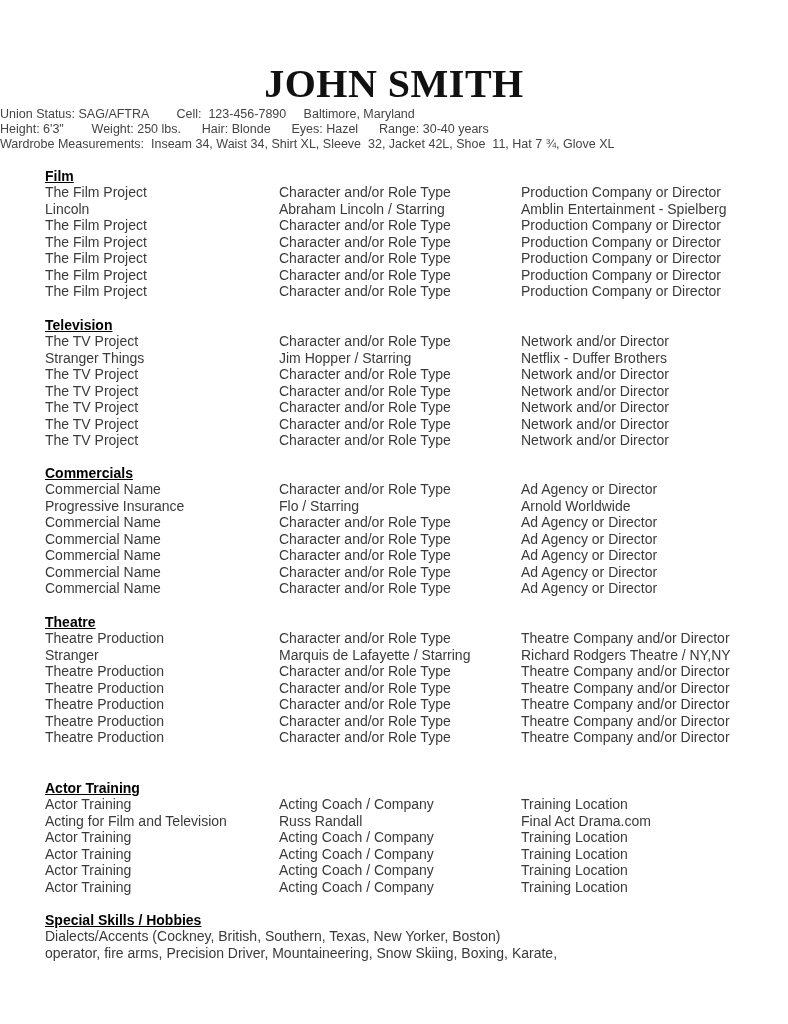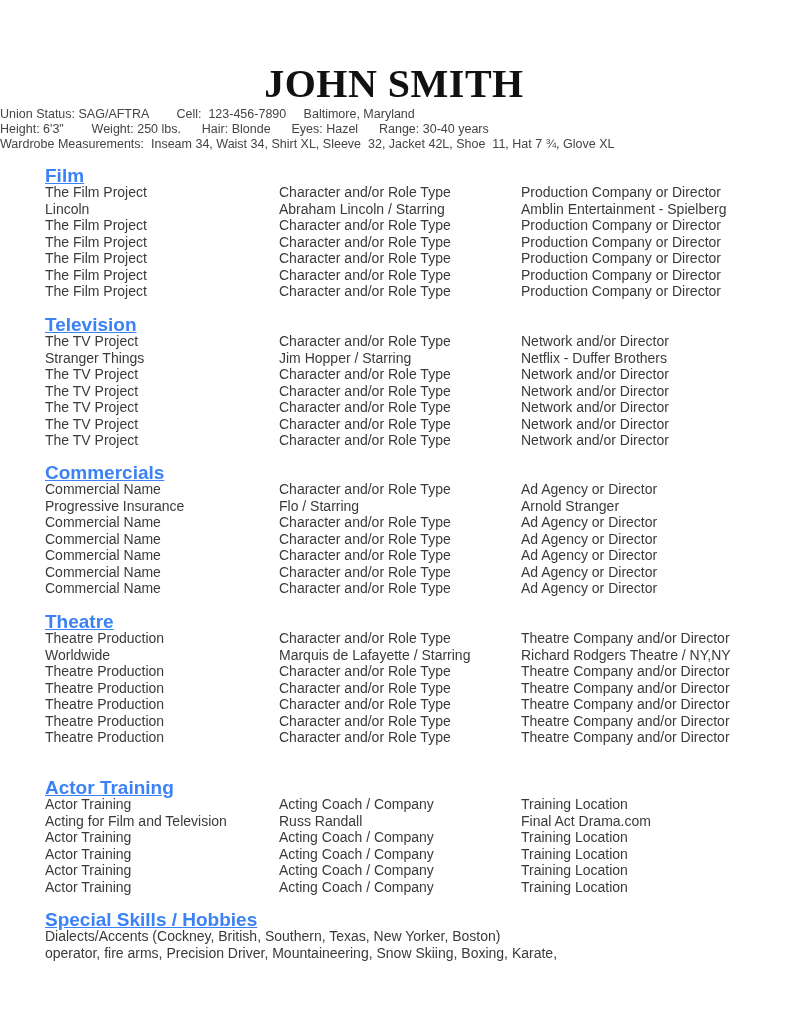--- a/index.html
+++ b/index.html
@@ -8,21 +8,21 @@
     .page { position: absolute; left: 0; top: 0; width: 788px; height: 1024px; }
     .name { position: absolute; top: 62px; left: 0; width: 788px; text-align: center;
       font-family: "Liberation Serif", serif; font-weight: bold; font-size: 40px;
       color: #111111; letter-spacing: 0.5px; line-height: 44px; }
     .info { position: absolute; left: 0; width: 788px; text-align: left;
       font-size: 12.5px; color: #444; line-height: 15px; white-space: pre; }
     .info1 { top: 107px; }
     .info2 { top: 122px; }
     .info3 { top: 137px; }
     .section { position: absolute; left: 45px; width: 720px; }
-    .sec-title { font-weight: bold; font-size: 19px; color: #3b82f6;
+    .sec-title { font-weight: bold; font-size: 14px; color: #000000;
       text-decoration: underline; line-height: 16px; height: 16px; }
     .row { height: 16.5px; line-height: 16.5px; font-size: 14px; position: relative; white-space: nowrap; text-align: center; }
     .c1 { position: absolute; left: 0; }
     .c2 { position: absolute; left: 234px; }
     .c3 { position: absolute; left: 476px; }
     .skills { font-size: 14px; line-height: 17px; width: 700px; color: #3a3a3a; }
   </style>
 </head>
 <body>
 
@@ -112,21 +112,21 @@
       <div class="section" style="top: 465px;">
         <div class="sec-title">Commercials</div>
         <div class="row">
           <span class="c1">Commercial Name</span>
           <span class="c2">Character and/or Role Type</span>
           <span class="c3">Ad Agency or Director</span>
         </div>
         <div class="row">
           <span class="c1">Progressive Insurance</span>
           <span class="c2">Flo / Starring</span>
-          <span class="c3">Arnold Stranger</span>
+          <span class="c3">Arnold Worldwide</span>
         </div>
         <div class="row">
           <span class="c1">Commercial Name</span>
           <span class="c2">Character and/or Role Type</span>
           <span class="c3">Ad Agency or Director</span>
         </div>
         <div class="row">
           <span class="c1">Commercial Name</span>
           <span class="c2">Character and/or Role Type</span>
           <span class="c3">Ad Agency or Director</span>
@@ -148,21 +148,21 @@
         </div>
       </div>
       <div class="section" style="top: 614px;">
         <div class="sec-title">Theatre</div>
         <div class="row">
           <span class="c1">Theatre Production</span>
           <span class="c2">Character and/or Role Type</span>
           <span class="c3">Theatre Company and/or Director</span>
         </div>
         <div class="row">
-          <span class="c1">Worldwide</span>
+          <span class="c1">Stranger</span>
           <span class="c2">Marquis de Lafayette / Starring</span>
           <span class="c3">Richard Rodgers Theatre / NY,NY</span>
         </div>
         <div class="row">
           <span class="c1">Theatre Production</span>
           <span class="c2">Character and/or Role Type</span>
           <span class="c3">Theatre Company and/or Director</span>
         </div>
         <div class="row">
           <span class="c1">Theatre Production</span>

